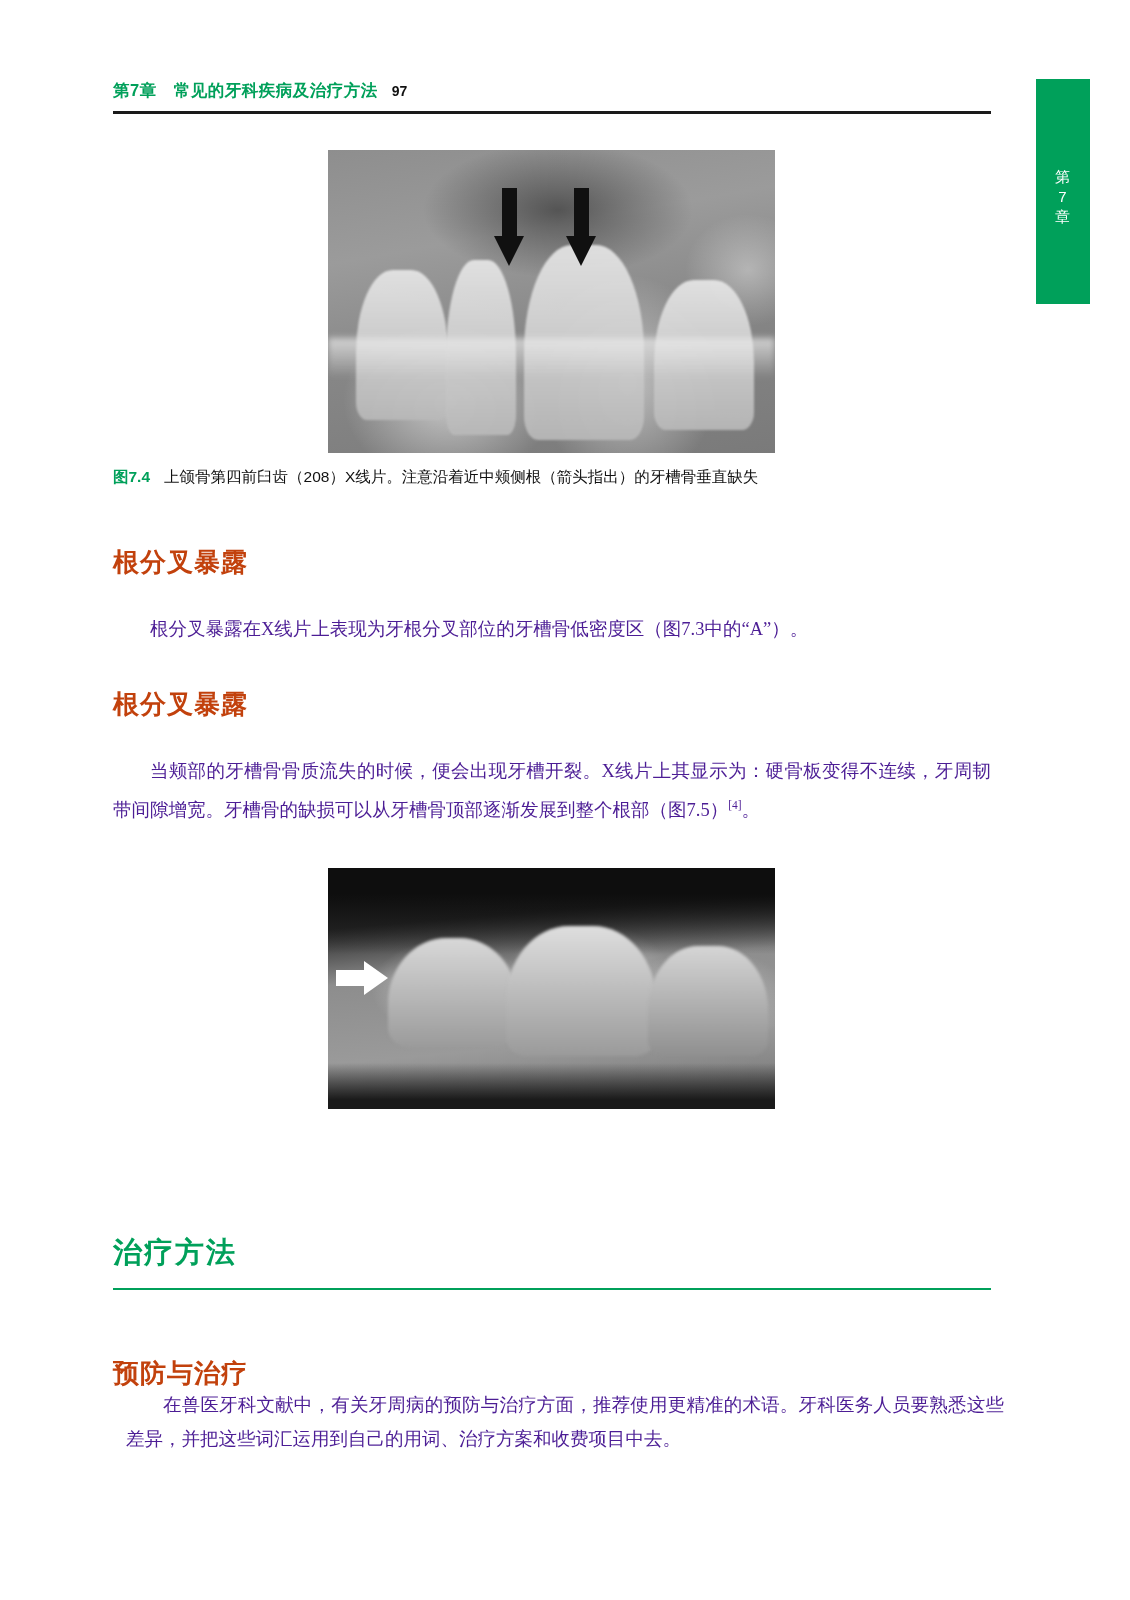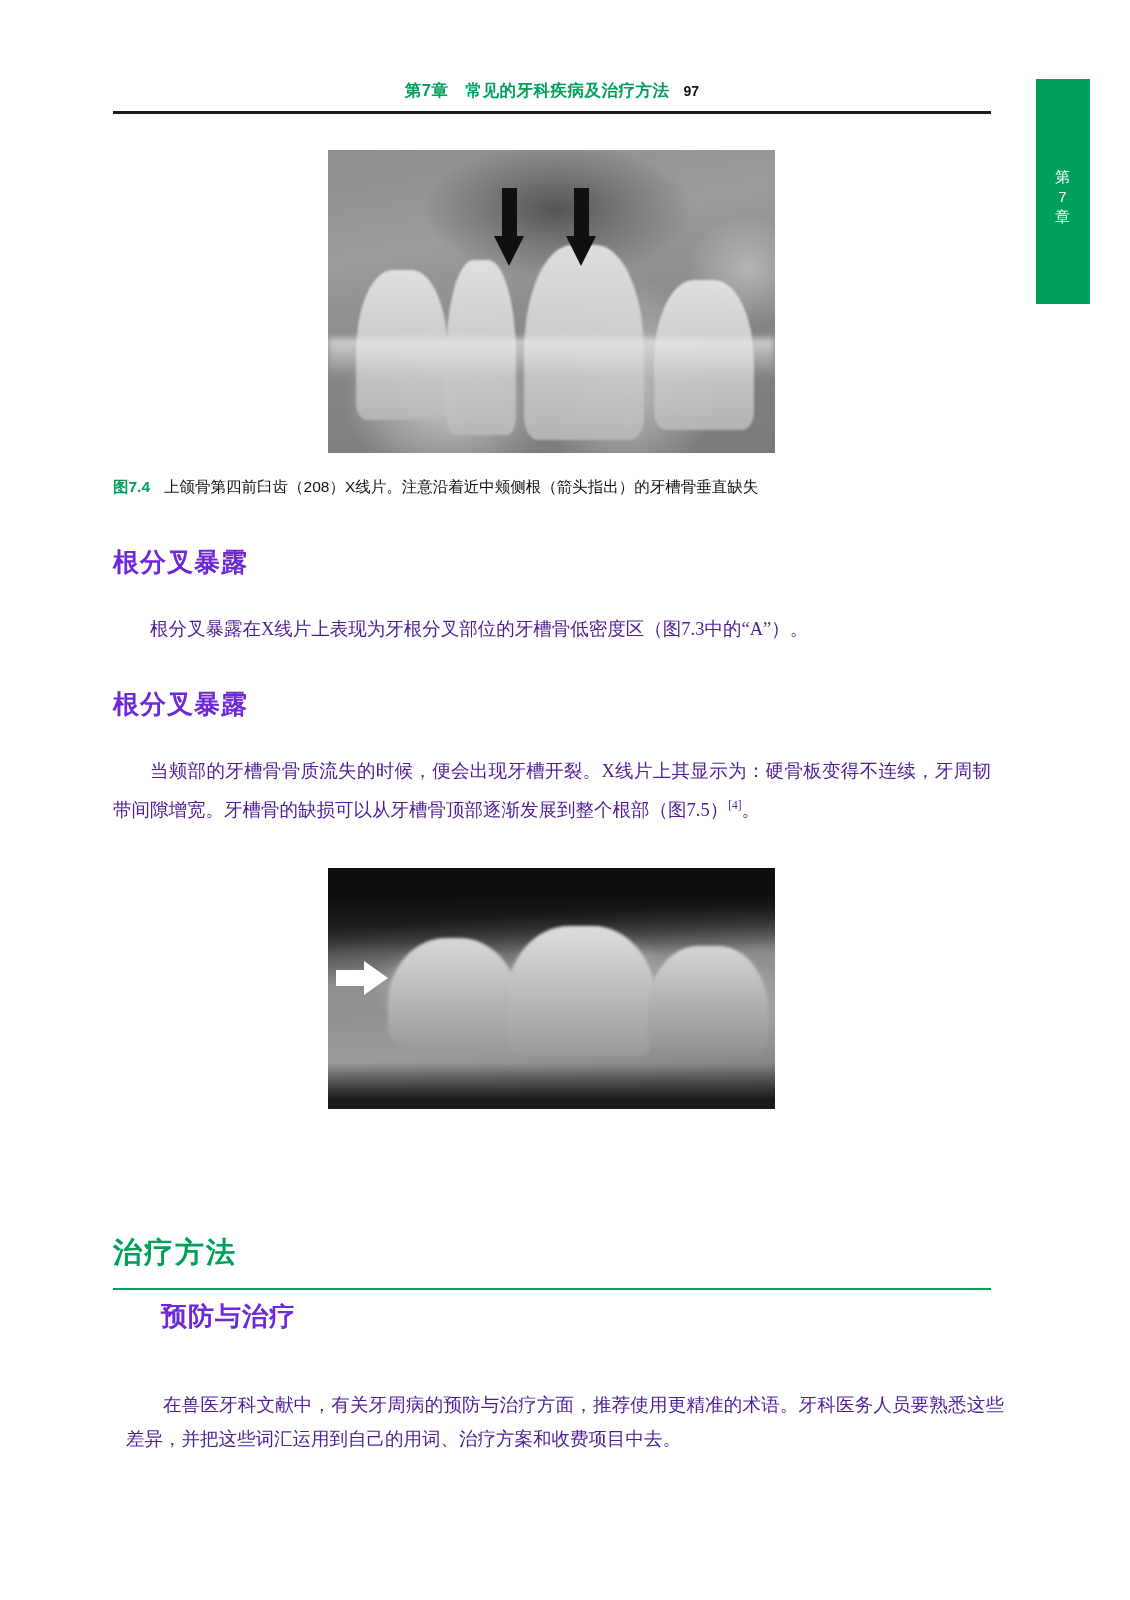--- a/index.html
+++ b/index.html
@@ -19,21 +19,21 @@
     overflow: hidden;
   }
 
   
   .header {
     position: absolute;
     left: 113px;
     top: 80px;
     width: 878px;
     display: flex;
-    justify-content: center;
+    justify-content: flex-start;
     align-items: baseline;
     gap: 14px;
   }
   .header-title {
     font-family: "Liberation Sans", "DejaVu Sans", sans-serif;
     font-weight: bold;
     font-size: 16.5px;
     color: #00a05a;
     letter-spacing: 0.5px;
   }
@@ -103,21 +103,21 @@
 
   
   h2.section {
     position: absolute;
     left: 113px;
     margin: 0;
     font-family: "Liberation Serif", "DejaVu Serif", serif;
     font-weight: bold;
     font-size: 26px;
     letter-spacing: 1px;
-    color: #6d28d9;
+    color: #c2410c;
   }
   h2.green-head {
     position: absolute;
     left: 113px;
     margin: 0;
     font-family: "Liberation Serif", "DejaVu Serif", serif;
     font-weight: bold;
     font-size: 29px;
     letter-spacing: 2px;
     color: #00a05a;
@@ -247,21 +247,21 @@
       <div class="arrow-down" style="left:166px; top:38px;">
         <div class="shaft"></div>
           <div class="head"></div>
       </div>
       <div class="arrow-down" style="left:238px; top:38px;">
         <div class="shaft"></div>
           <div class="head"></div>
       </div>
     </div>
   </div>
-  <div class="caption" style="top:467px;margin-top:10px;">
+  <div class="caption" style="top:467px;">
     <span class="cap-label">图7.4</span><span>上颌骨第四前臼齿（208）X线片。注意沿着近中颊侧根（箭头指出）的牙槽骨垂直缺失</span>
   </div>
 
   <h2 class="section" style="top:545px;">根分叉暴露</h2>
   <p class="para" style="top:612px;">根分叉暴露在X线片上表现为牙根分叉部位的牙槽骨低密度区（图7.3中的“A”）。</p>
 
   <h2 class="section" style="top:687px;">根分叉暴露</h2>
   <p class="para" style="top:754px;"><span>当颊部的牙槽骨骨质流失的时候，便会出现牙槽开裂。X线片上其显示为：硬骨板变得不连续，牙周韧带间隙增宽。牙槽骨的缺损可以从牙槽骨顶部逐渐发展到整个根部（图7.5）</span><sup>[4]</sup><span>。</span></p>
 
   <div class="figure" style="top:868px;">
@@ -273,16 +273,16 @@
       <div style="position:absolute; left:320px; top:78px; width:120px; height:110px; background:linear-gradient(180deg,#d5d5d5,#8f8f8f); border-radius:42% 42% 14% 14%/58% 58% 14% 14%; filter:blur(1.6px);"></div>
       <div class="arrow-right-white" style="left:8px; top:93px;">
         <div class="shaft"></div>
           <div class="head"></div>
       </div>
     </div>
   </div>
 
   <h2 class="green-head" style="top:1233px;">治疗方法</h2>
   <div class="green-rule" style="top:1288px;"></div>
-  <h2 class="section" style="top:1299px;margin-left:48px;">预防与治疗</h2>
+  <h2 class="section" style="top:1356px;">预防与治疗</h2>
   <p class="para" style="top:1388px;margin-left:13px;">在兽医牙科文献中，有关牙周病的预防与治疗方面，推荐使用更精准的术语。牙科医务人员要熟悉这些差异，并把这些词汇运用到自己的用词、治疗方案和收费项目中去。</p>
 
 </div>
 
 </body></html>

